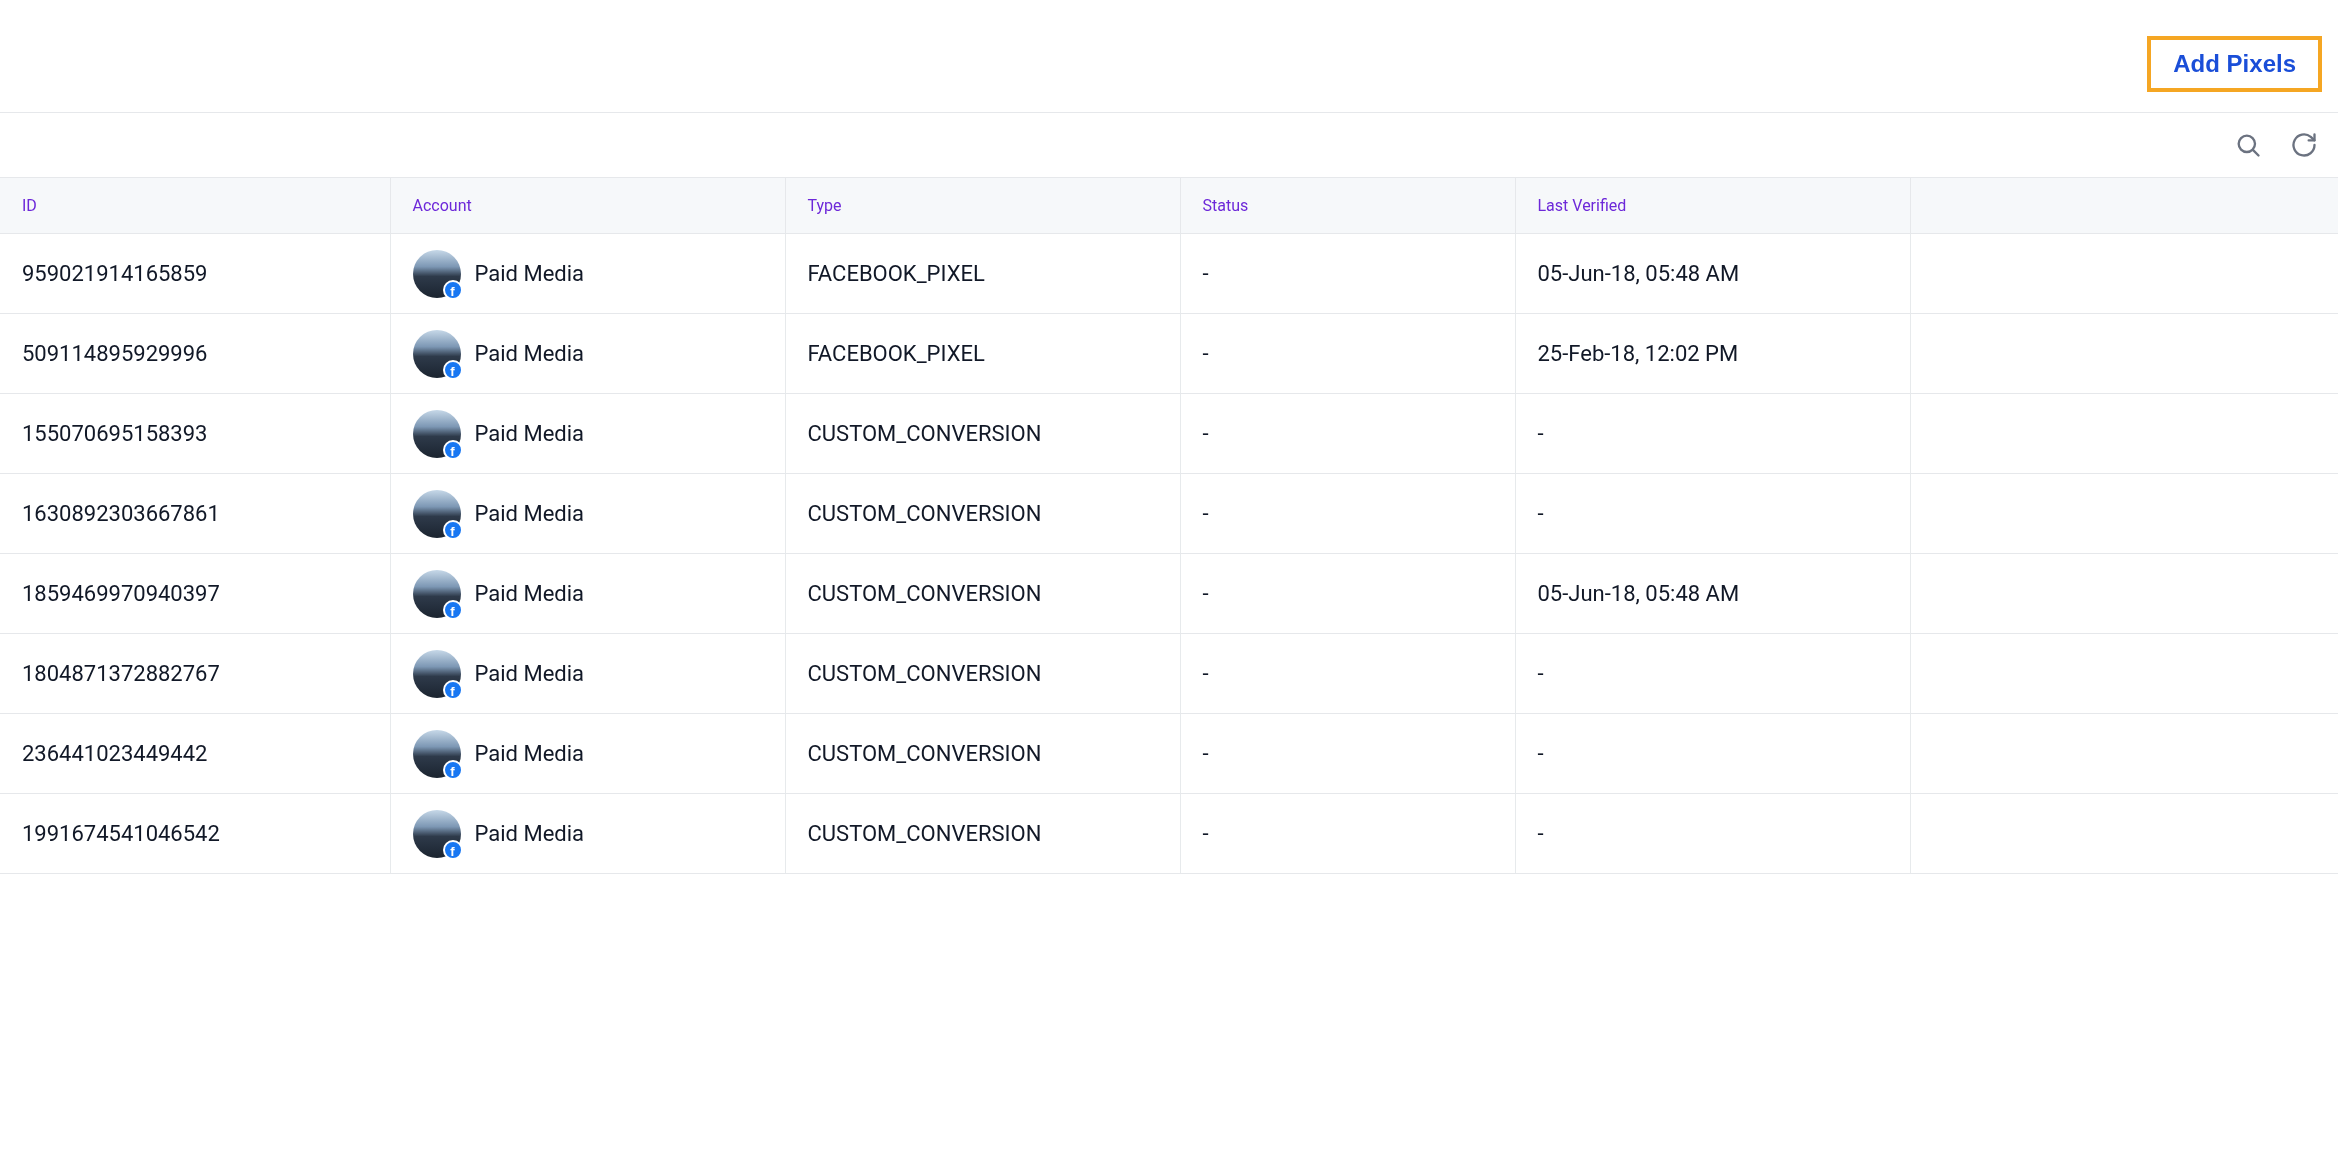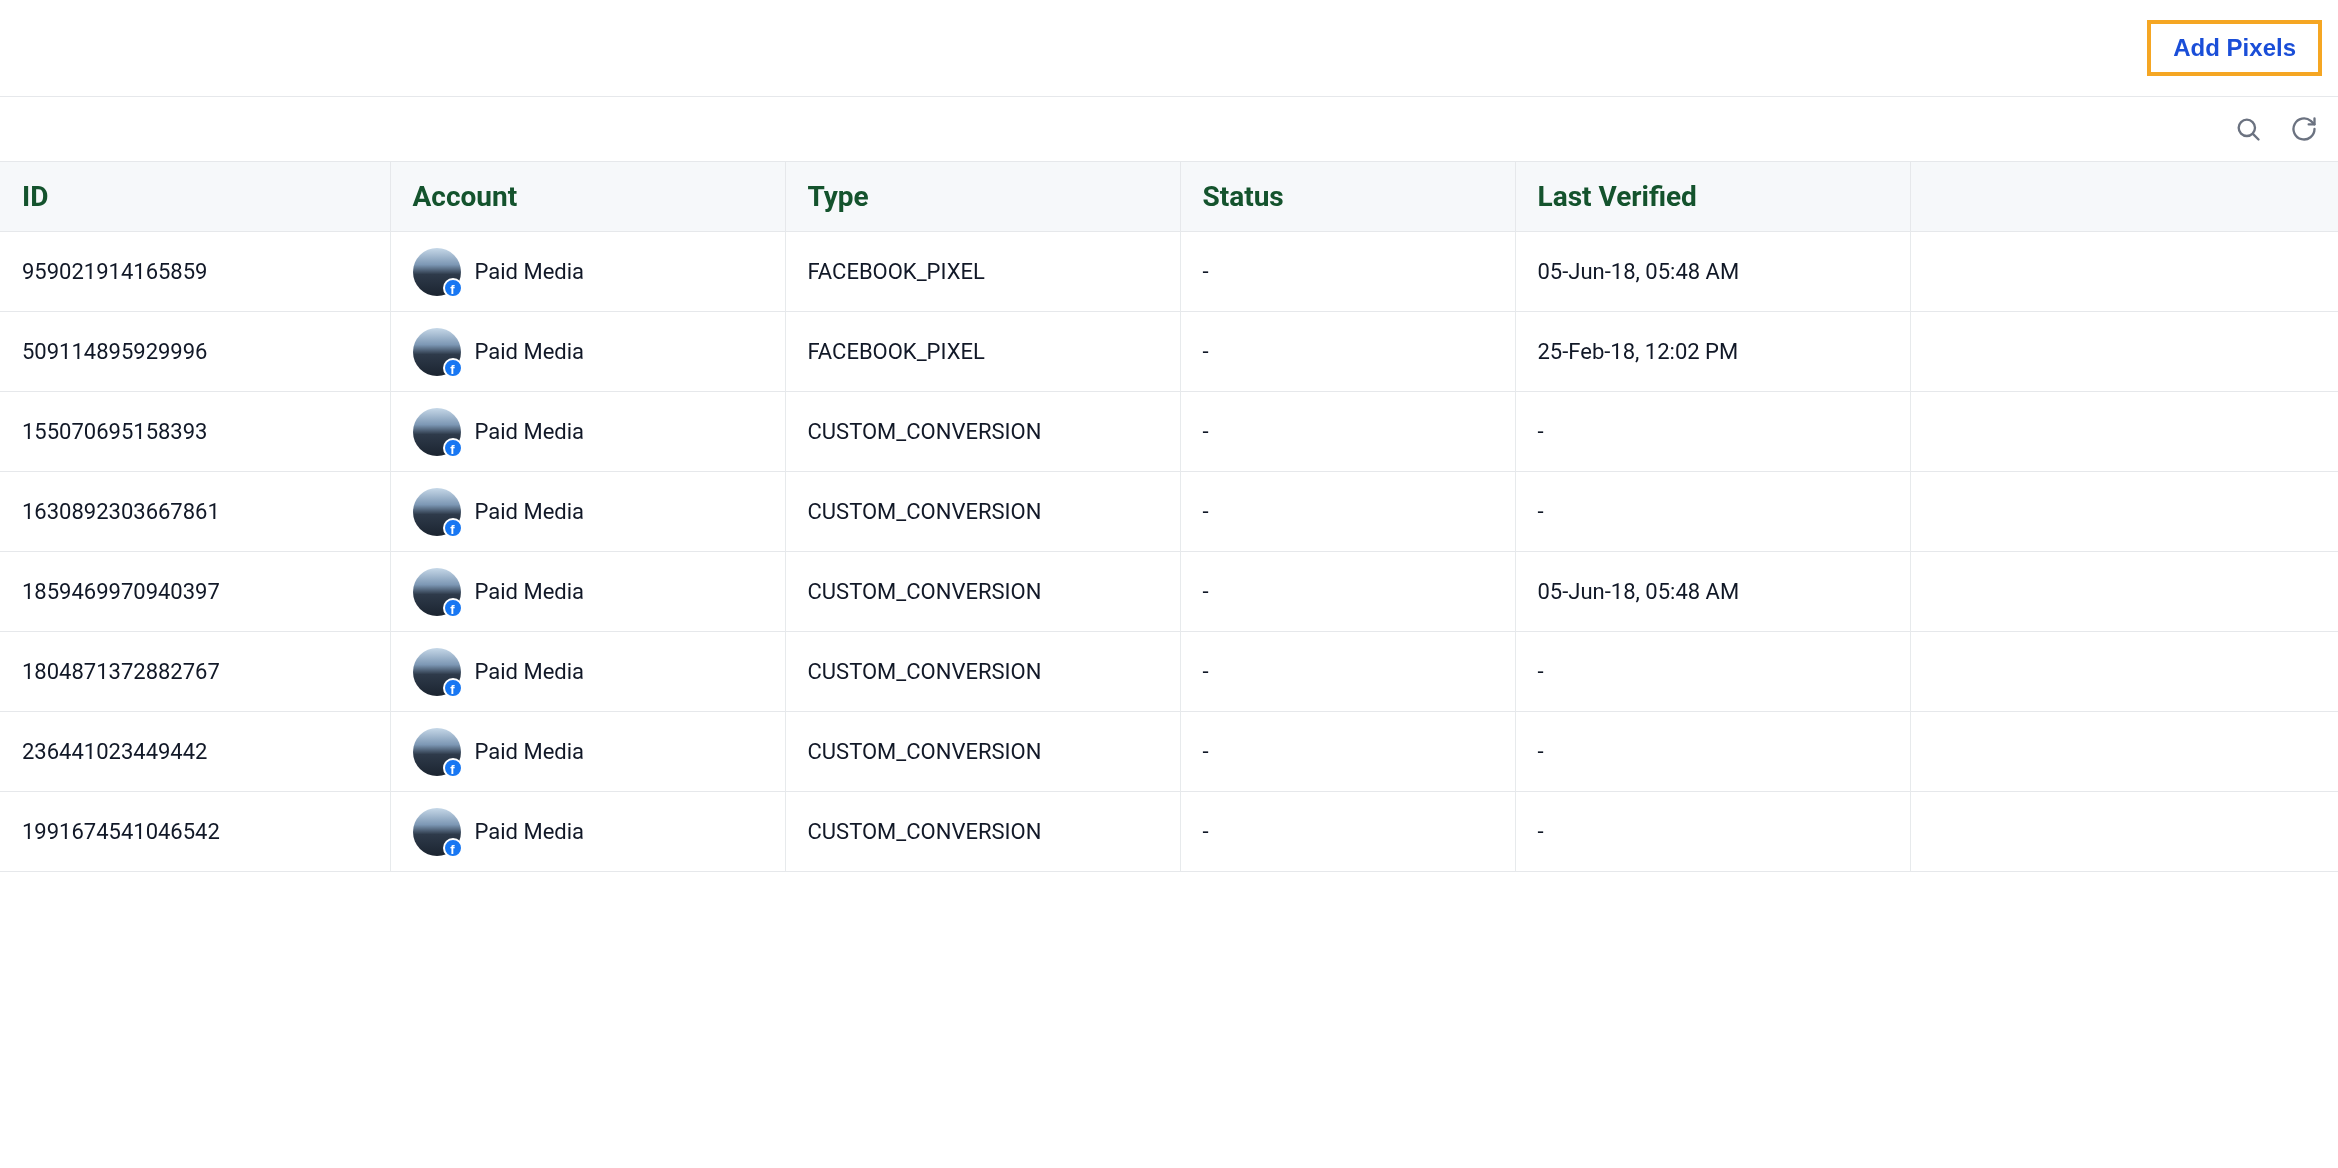--- a/index.html
+++ b/index.html
@@ -10,21 +10,21 @@
     body {
       font-family: -apple-system, BlinkMacSystemFont, "Segoe UI", Roboto, Helvetica, Arial, sans-serif;
       font-size: 22px;
       color: #1c1e21;
       background: #ffffff;
     }
     .top-bar {
       display: flex;
       justify-content: flex-end;
       align-items: center;
-      padding: 20px 16px 20px 16px;
+      padding: 36px 16px 20px 16px;
       border-bottom: 1px solid #e6e8eb;
     }
     .add-pixels-btn {
       border: 4px solid #f5a623;
       color: #1a4ed8;
       font-weight: 700;
       font-size: 24px;
       background: #ffffff;
       padding: 10px 22px;
       cursor: pointer;
@@ -50,26 +50,26 @@
     table {
       width: 100%;
       border-collapse: collapse;
       table-layout: fixed;
     }
     thead tr {
       background: #f6f8fa;
     }
     th {
       text-align: left;
-      font-weight: 700;
-      font-size: 28px;
+      font-weight: 400;
+      font-size: 16px;
       padding: 18px 22px;
       border-bottom: 1px solid #e6e8eb;
       border-right: 1px solid #e6e8eb;
-      color: #14532d;
+      color: #6d28d9;
     }
     th:last-child {
       border-right: none;
     }
     td {
       text-align: left;
       font-size: 22px;
       padding: 0 22px;
       border-bottom: 1px solid #e6e8eb;
       border-right: 1px solid #e7eaec;

